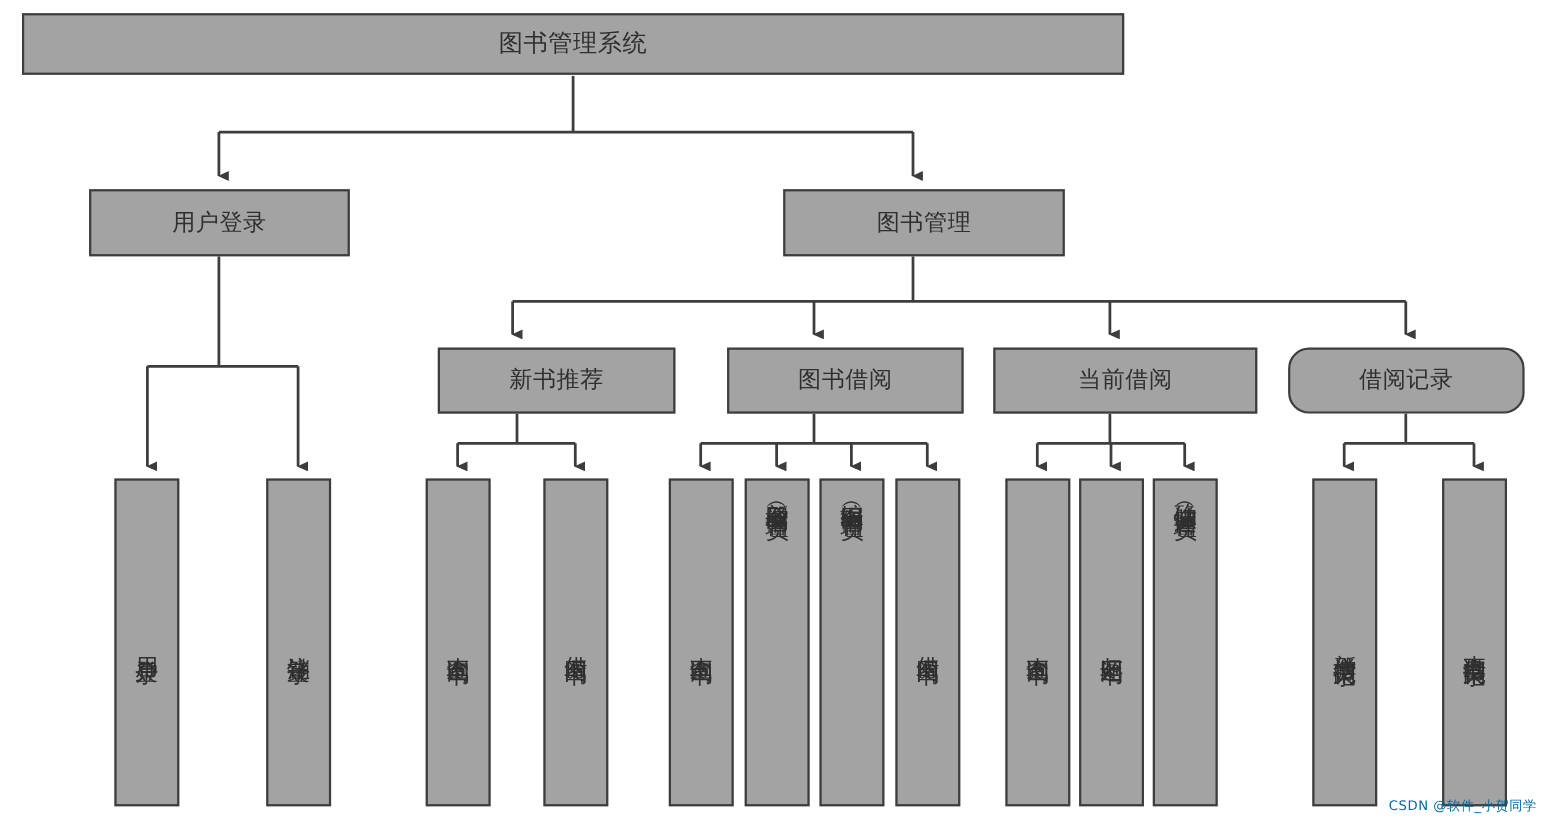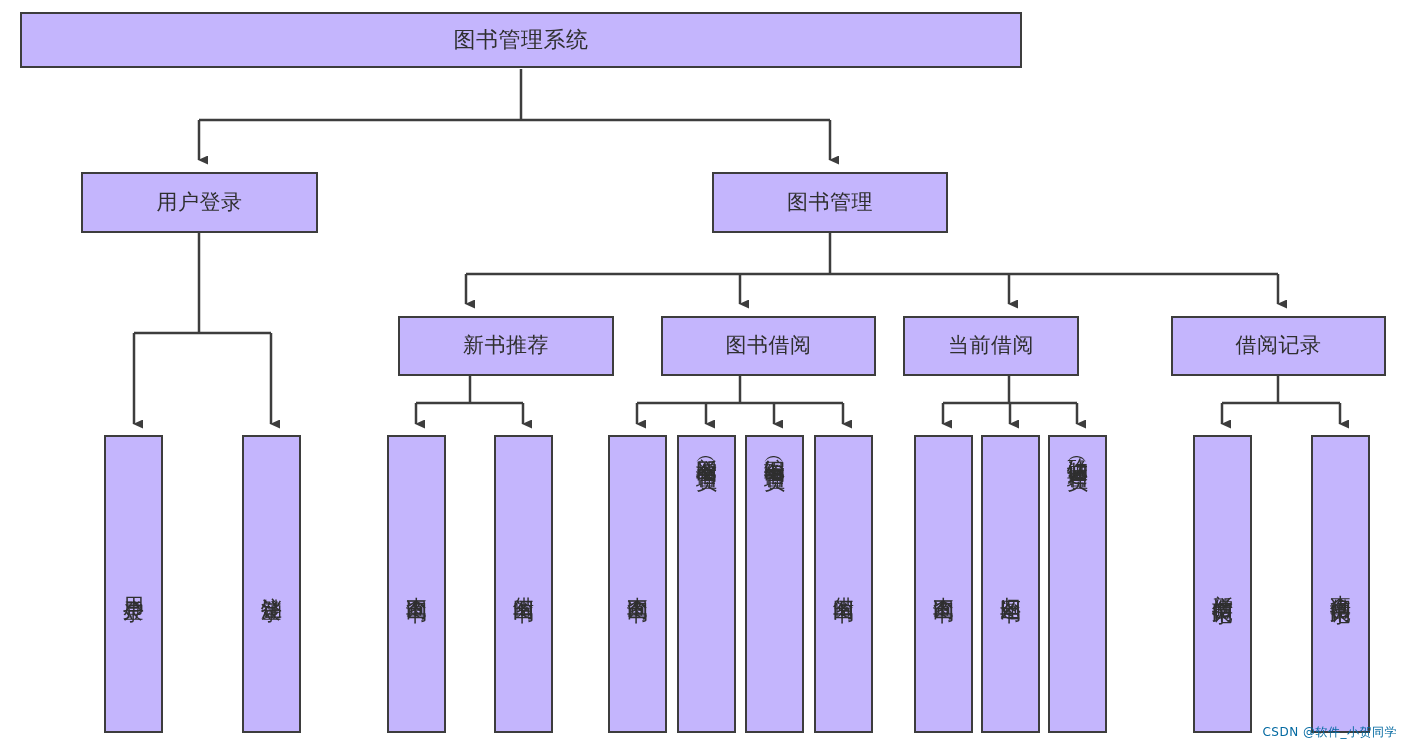--- a/index.html
+++ b/index.html
@@ -21,21 +21,21 @@
     position: absolute;
     left: 0;
     top: 0;
     width: 1405px;
     height: 747px;
     pointer-events: none;
   }
   .node {
     position: absolute;
     box-sizing: border-box;
-    background: #c4b5fd;
+    background: #a3a3a3;
     border: 2px solid #3d3d3d;
     display: flex;
     align-items: center;
     justify-content: center;
     color: #333333;
   }
   .node .label {
     line-height: 1.12;
     text-align: center;
     color: #2f2f2f;
@@ -133,34 +133,34 @@
     </g>
   </svg>
 
   <div class="node horiz root" style="left:20px; top:12px; width:1002px; height:56px;">
     <span class="label">图书管理系统</span>
   </div>
 
   <div class="node horiz" style="left:81px; top:172px; width:237px; height:61px;">
     <span class="label">用户登录</span>
   </div>
-  <div class="node horiz" style="left:712px; top:172px; width:236px; height:61px;">
+  <div class="node horiz" style="left:712px; top:172px; width:256px; height:61px;">
     <span class="label">图书管理</span>
   </div>
 
   <div class="node horiz" style="left:362px; top:316px; width:216px; height:60px;margin-left:36px;">
     <span class="label">新书推荐</span>
   </div>
   <div class="node horiz" style="left:633px; top:316px; width:215px; height:60px;margin-left:28px;">
     <span class="label">图书借阅</span>
   </div>
-  <div class="node horiz" style="left:903px; top:316px; width:176px; height:60px;font-family:Liberation Serif, serif;">
+  <div class="node horiz" style="left:903px; top:316px; width:240px; height:60px;font-family:Liberation Serif, serif;">
     <span class="label">当前借阅</span>
   </div>
-  <div class="node horiz" style="left:1171px; top:316px; width:215px; height:60px;">
+  <div class="node horiz" style="left:1171px; top:316px; width:215px; height:60px;border-radius:19px;">
     <span class="label">借阅记录</span>
   </div>
 
   <div class="node leaf centered" style="left:104px; top:435px; width:59px; height:298px;">
     <span class="label">用户登录</span>
   </div>
   <div class="node leaf centered" style="left:242px; top:435px; width:59px; height:298px;">
     <span class="label">注销登录</span>
   </div>
 

